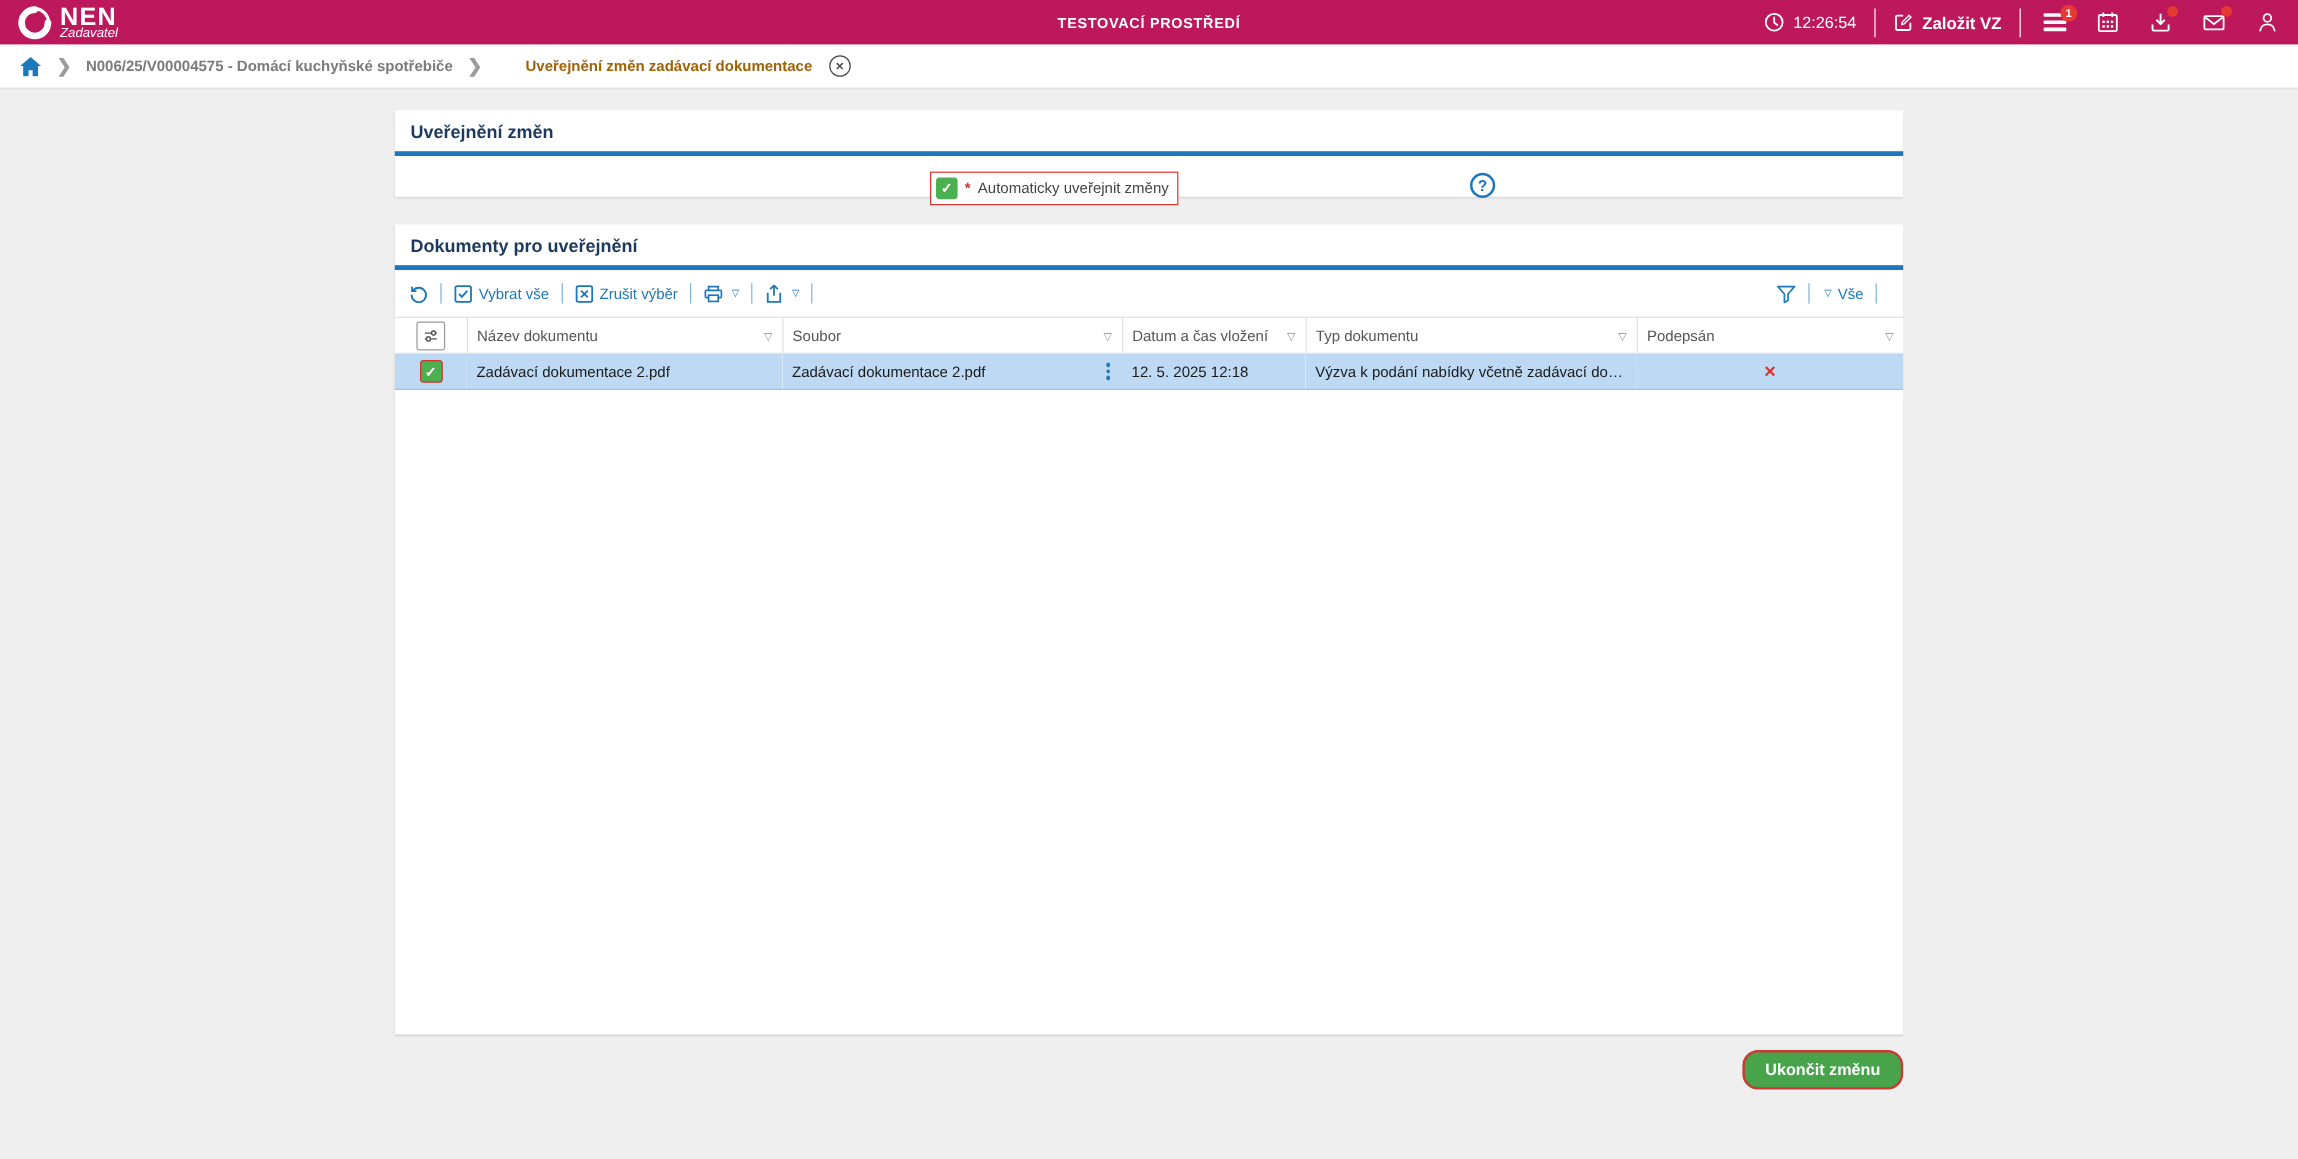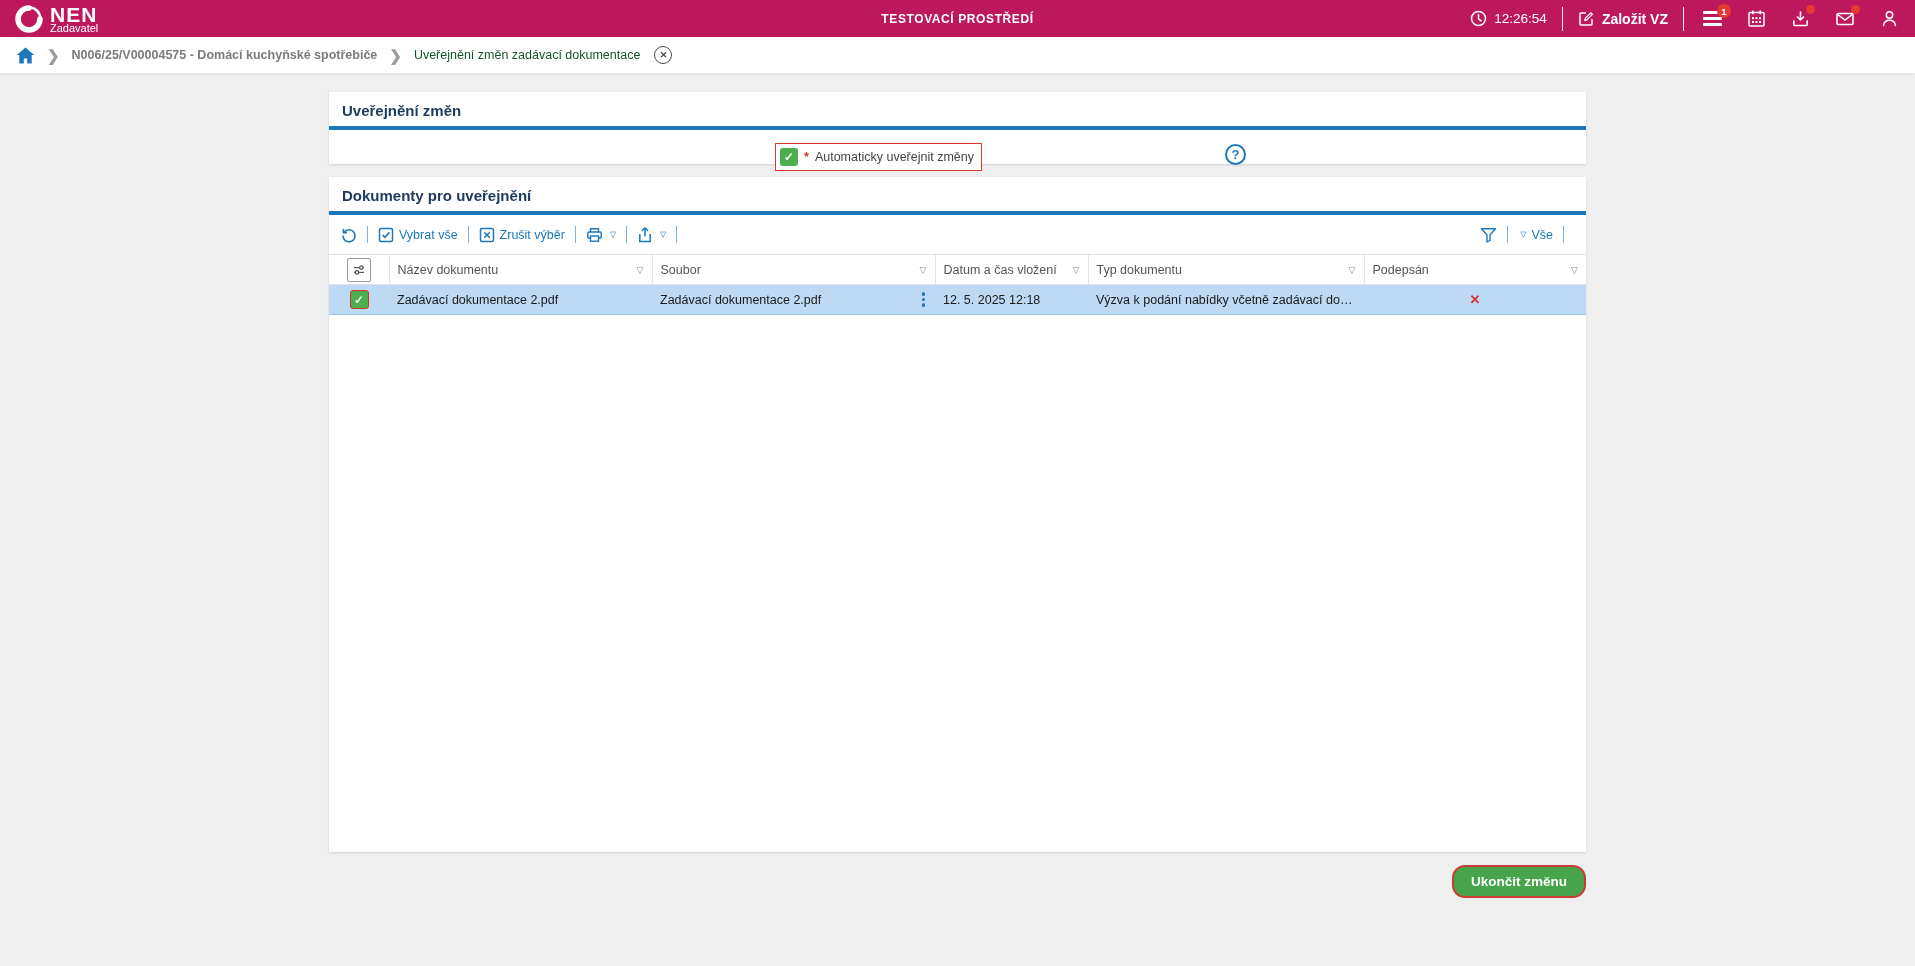--- a/index.html
+++ b/index.html
@@ -18,21 +18,21 @@
     background: #be185d;
     display: flex;
     align-items: center;
     color: #fff;
     gap: 35px;
   }
   .topbar-left { display: flex; align-items: center; padding-left: 14px; }
   .logo { display: flex; align-items: center; gap: 6px; cursor: pointer; }
   .logo-text { position: relative; top: 1px; }
   .logo-main { font-size: 21px; font-weight: bold; letter-spacing: 1px; line-height: 18px; display: block; }
-  .logo-sub { font-size: 11px; display: block; text-align: right; margin-top: -2px; }
+  .logo-sub { font-size: 11px; display: block; text-align: right; margin-top: -2px; font-style: italic; }
   .topbar-center {
     position: absolute; left: 50%; top: 50%;
     transform: translate(-50%, -50%);
     font-size: 12px; font-weight: bold; letter-spacing: 0.6px;
     white-space: nowrap;
   }
   .topbar-right {
     margin-left: auto;
     display: flex; align-items: center;
     gap: 0; padding-right: 16px; height: 100%;
@@ -64,38 +64,38 @@
 
   
   .breadcrumb-bar {
     height: 36px; background: #fff;
     display: flex; align-items: center;
     padding-left: 16px; gap: 12px;
     box-shadow: 0 1px 2px rgba(0,0,0,.08);
   }
   .crumb-chevron { color: #9b9b9b; font-size: 15px; font-weight: bold; line-height: 1; }
   .crumb-muted { color: #7b7b7b; font-size: 12.5px; font-weight: bold; cursor: pointer; }
-  .crumb-current { color: #14532d; font-size: 12.5px; font-weight: normal; cursor: pointer; }
+  .crumb-current { color: #a16207; font-size: 12.5px; font-weight: bold; cursor: pointer; margin-left: 24px; }
   .crumb-close {
     width: 18px; height: 18px; border: 1.6px solid #4a4a4a; border-radius: 50%;
     display: flex; align-items: center; justify-content: center;
     font-size: 9px; color: #4a4a4a; font-weight: bold; cursor: pointer;
     background: #fff; margin-left: 2px;
   }
 
   
   .content { width: 1257px; margin: 19px auto 0; }
   .panel { background: #fff; box-shadow: 0 1px 2px rgba(0,0,0,.12); }
   .panel h2 {
     font-size: 15px; font-weight: bold; color: #1c3a5e;
     padding: 10px 13px 7px;
   }
   .panel .rule { height: 4px; background: #1d78bb; }
 
-  .panel-publish { height: 72px; margin-bottom: 13px; }
+  .panel-publish { height: 72px; margin-bottom: 23px; }
   .publish-body { position: relative; height: 56px; }
   .checkbox-wrap {
     position: absolute; left: 446px; top: 13px;
     display: flex; align-items: center; gap: 6px;
     border: 1px solid #e0342f; padding: 4px 7px 4px 4px;
     cursor: pointer; background: #fff;
   }
   .checkbox {
     width: 18px; height: 18px; border-radius: 3px;
     background: #4caf50;

